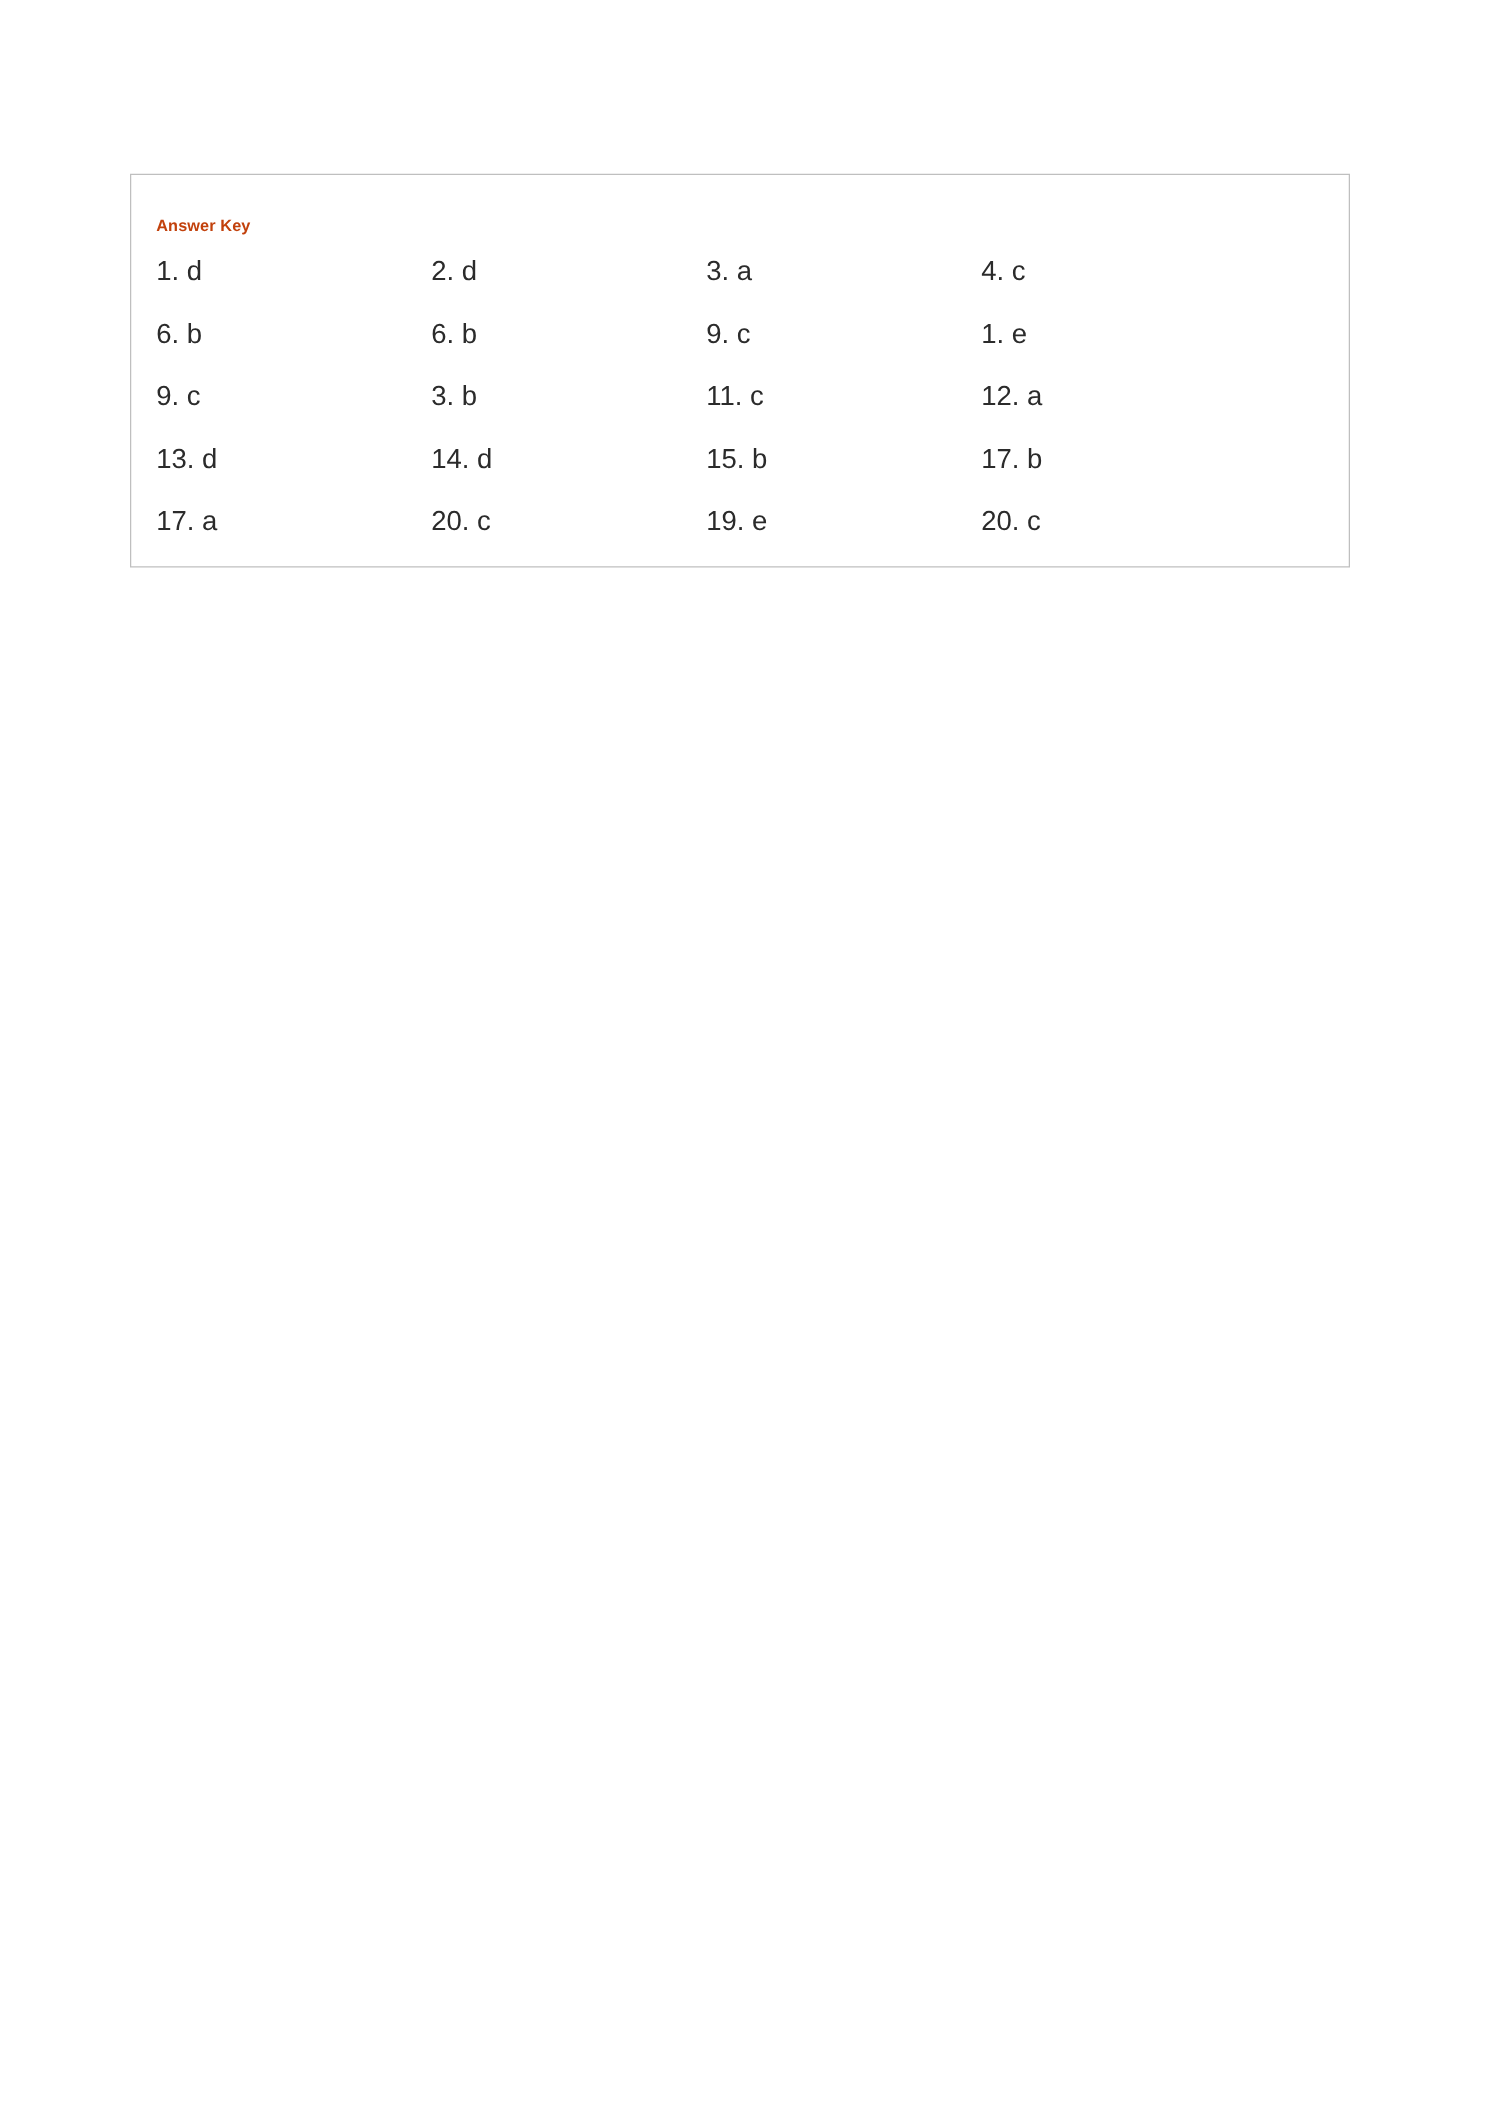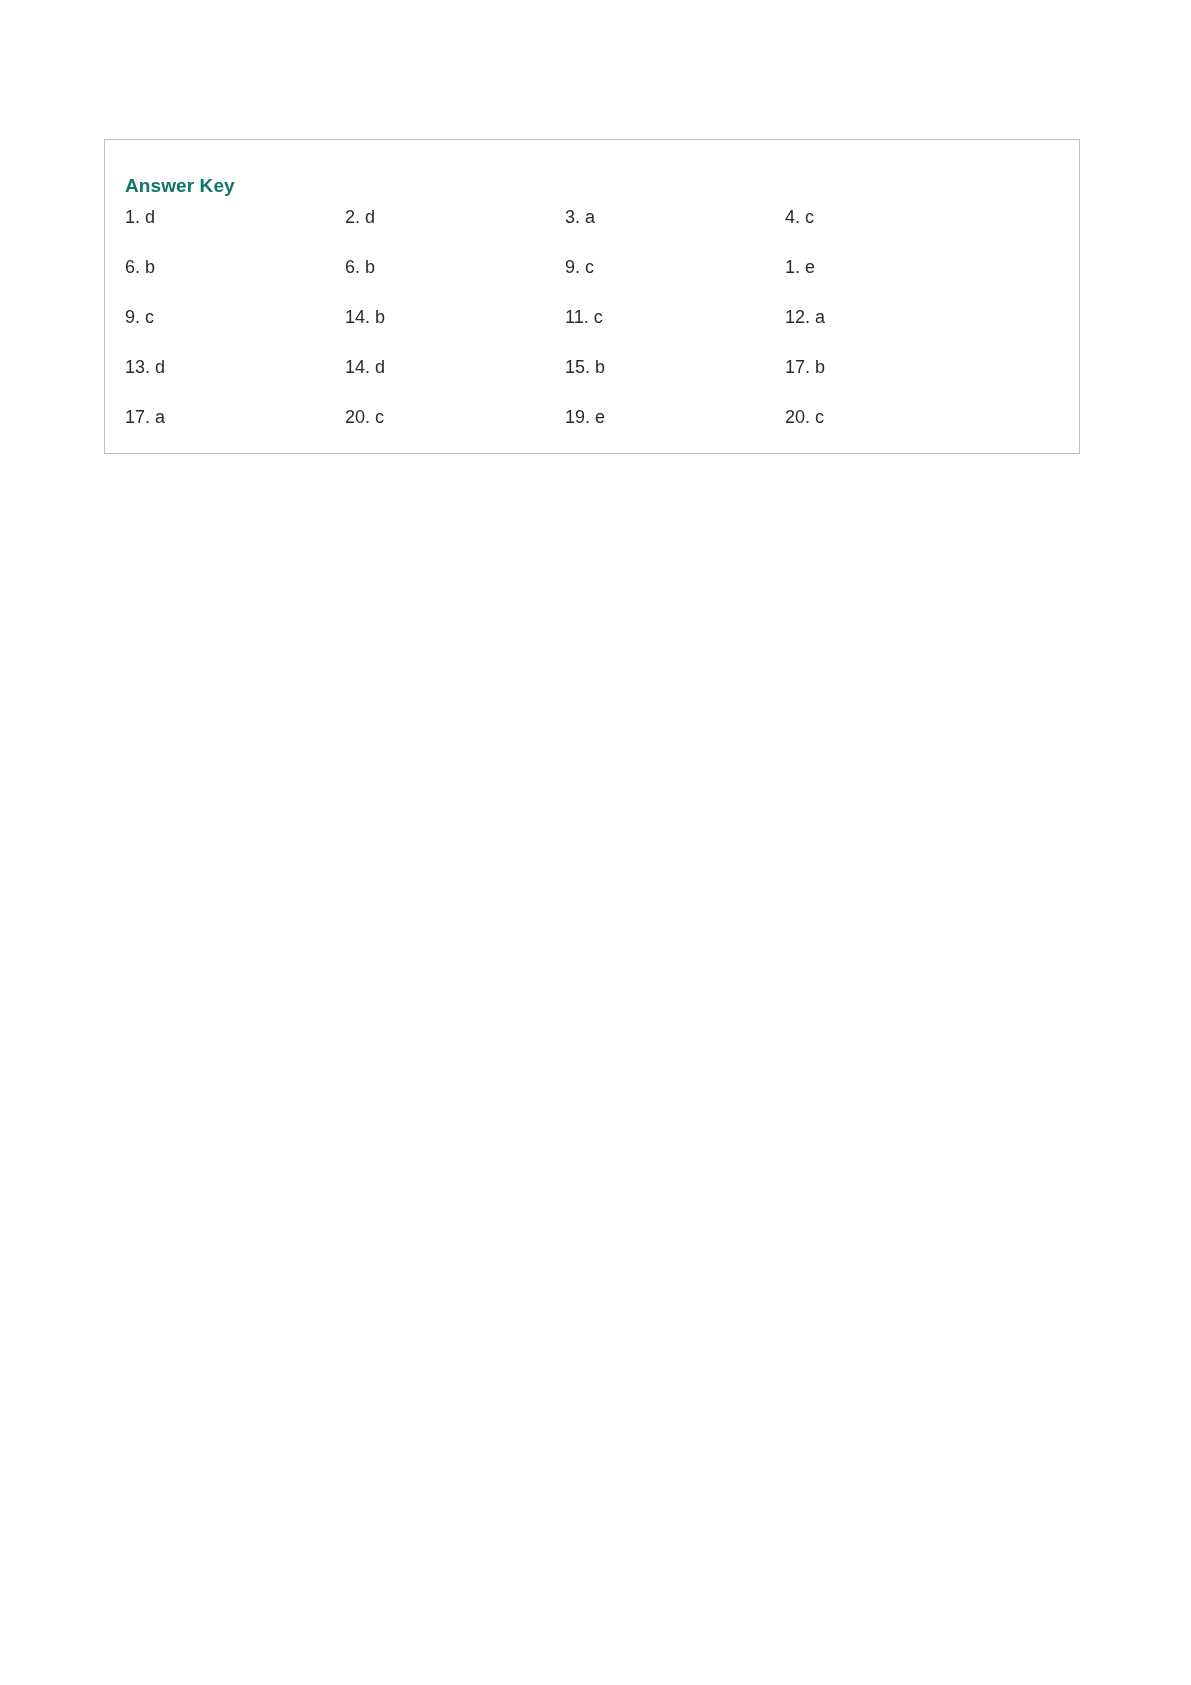--- a/index.html
+++ b/index.html
@@ -34,41 +34,41 @@
     height: 315px;
     box-sizing: border-box;
     border: 1px solid #bfbfbf;
     background: #ffffff;
   }
 
   .card-title {
     position: absolute;
     left: 20px;
     top: 18px;
-    font-size: 19px;
+    font-size: 13px;
     font-weight: bold;
-    color: #0f766e;
+    color: #c2410c;
     letter-spacing: 0.1px;
     line-height: 24px;
     white-space: nowrap;
   }
 
   .answer-grid {
     position: absolute;
     left: 20px;
     top: 66px;
     right: 16px;
     display: grid;
     grid-template-columns: repeat(4, 220px);
     grid-auto-rows: 50px;
     align-items: start;
   }
 
   .answer-cell {
-    font-size: 18px;
+    font-size: 22px;
     color: #2b2b2b;
     line-height: 22px;
     white-space: nowrap;
   }
 </style>
 </head>
 <body>
 
 <div class="page">
 
@@ -80,21 +80,21 @@
 
     <div class="answer-cell">1. d</div>
         <div class="answer-cell">2. d</div>
         <div class="answer-cell">3. a</div>
         <div class="answer-cell">4. c</div>
         <div class="answer-cell">6. b</div>
         <div class="answer-cell">6. b</div>
         <div class="answer-cell">9. c</div>
         <div class="answer-cell">1. e</div>
         <div class="answer-cell">9. c</div>
-        <div class="answer-cell">14. b</div>
+        <div class="answer-cell">3. b</div>
         <div class="answer-cell">11. c</div>
         <div class="answer-cell">12. a</div>
         <div class="answer-cell">13. d</div>
         <div class="answer-cell">14. d</div>
         <div class="answer-cell">15. b</div>
         <div class="answer-cell">17. b</div>
         <div class="answer-cell">17. a</div>
         <div class="answer-cell">20. c</div>
         <div class="answer-cell">19. e</div>
         <div class="answer-cell">20. c</div>

